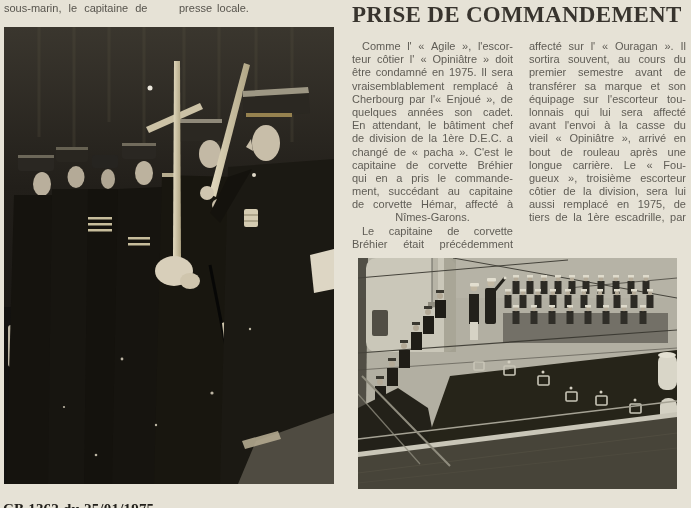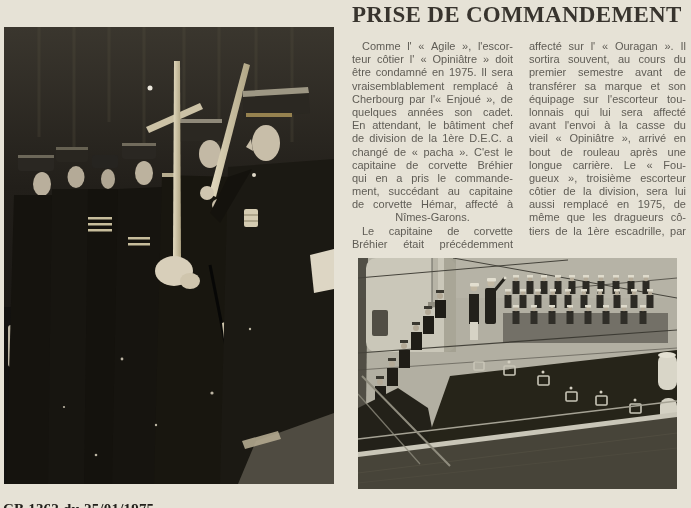--- a/index.html
+++ b/index.html
@@ -42,20 +42,24 @@
     font-family:"Liberation Serif", serif;font-weight:700;
     font-size:15px;color:var(--footer_ink);letter-spacing:.2px;
   }
   svg{display:block;}
 </style>
 </head>
 <body>
 
 <div class="page">
 
+  <div class="top-strip">
+    <span class="top-frag-left">sous-marin, le capitaine de</span>
+    <span class="top-frag-right">presse locale.</span>
+  </div>
 
   <div class="photo photo-left">
     <svg width="330" height="457" viewBox="0 0 330 457">
       <defs>
         <linearGradient id="lpbg" x1="0" y1="0" x2="0" y2="1">
           <stop offset="0" stop-color="#3a362e"></stop>
           <stop offset="0.35" stop-color="#221f1a"></stop>
           <stop offset="1" stop-color="#100f0d"></stop>
         </linearGradient>
         <linearGradient id="blade" x1="0" y1="0" x2="1" y2="0">
@@ -180,21 +184,20 @@
       <div class="tline"><span>transférer</span><span>sa</span><span>marque</span><span>et</span><span>son</span></div>
       <div class="tline"><span>équipage</span><span>sur</span><span>l'escorteur</span><span>tou-</span></div>
       <div class="tline"><span>lonnais</span><span>qui</span><span>lui</span><span>sera</span><span>affecté</span></div>
       <div class="tline"><span>avant</span><span>l'envoi</span><span>à</span><span>la</span><span>casse</span><span>du</span></div>
       <div class="tline"><span>vieil</span><span>«</span><span>Opiniâtre</span><span>»,</span><span>arrivé</span><span>en</span></div>
       <div class="tline"><span>bout</span><span>de</span><span>rouleau</span><span>après</span><span>une</span></div>
       <div class="tline"><span>longue</span><span>carrière.</span><span>Le</span><span>«</span><span>Fou-</span></div>
       <div class="tline"><span>gueux</span><span>»,</span><span>troisième</span><span>escorteur</span></div>
       <div class="tline"><span>côtier</span><span>de</span><span>la</span><span>division,</span><span>sera</span><span>lui</span></div>
       <div class="tline"><span>aussi</span><span>remplacé</span><span>en</span><span>1975,</span><span>de</span></div>
-      <div class="tline"><span>même</span><span>que</span><span>les</span><span>dragueurs</span><span>cô-</span></div>
       <div class="tline"><span>tiers</span><span>de</span><span>la</span><span>1ère</span><span>escadrille,</span><span>par</span></div>
     </div>
 
   <div class="photo photo-right">
     <svg width="319" height="231" viewBox="0 0 319 231">
       <rect width="319" height="231" fill="#b2afa2"></rect>
       <rect x="0" y="0" width="319" height="40" fill="#b8b5a8" opacity="0.7"></rect>
       <polygon points="0,0 10,0 8,150 0,160" fill="#403d35" opacity="0.85"></polygon>
 
       <g>

